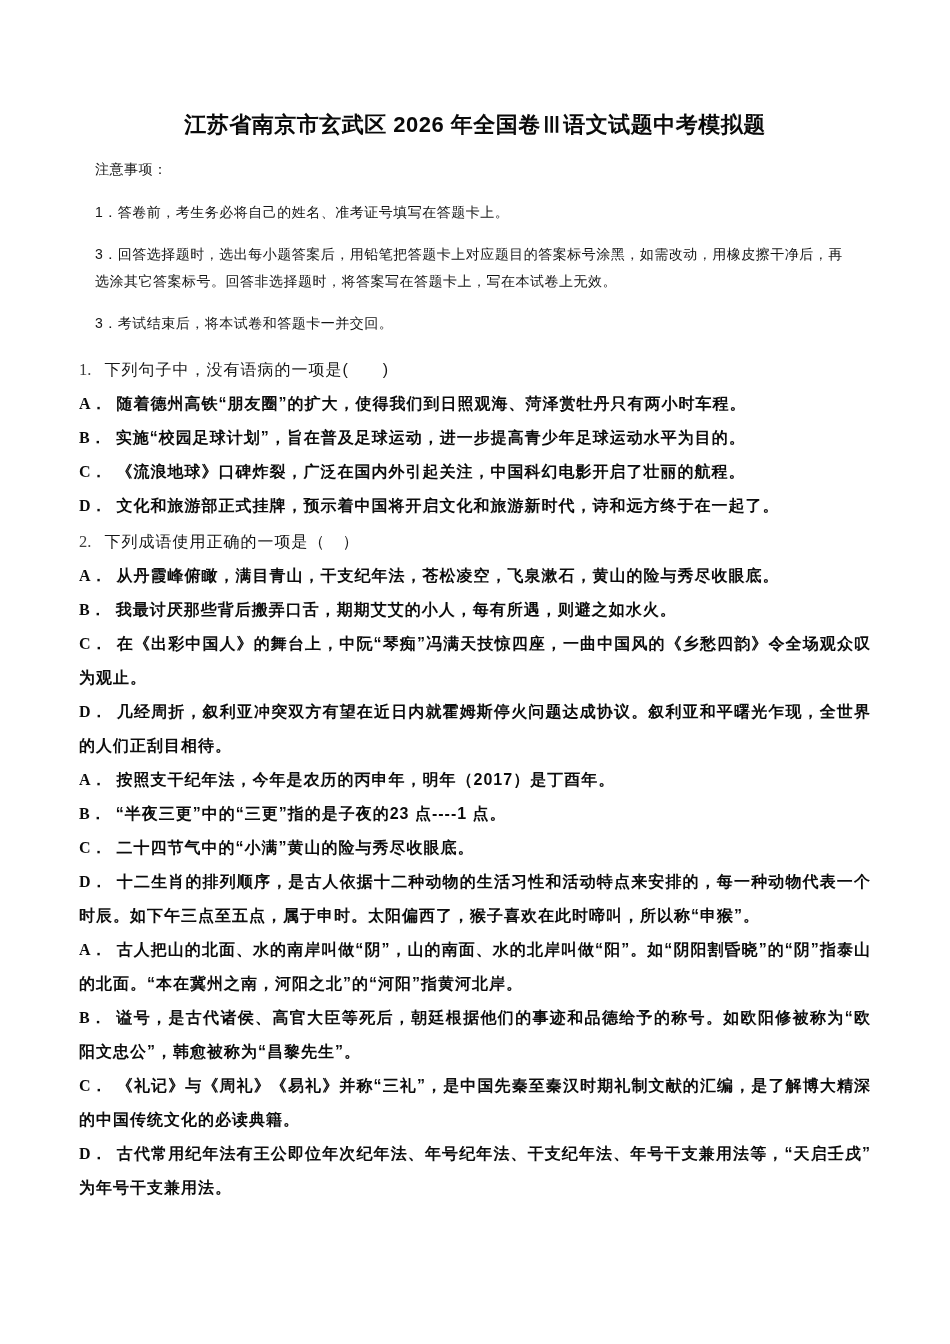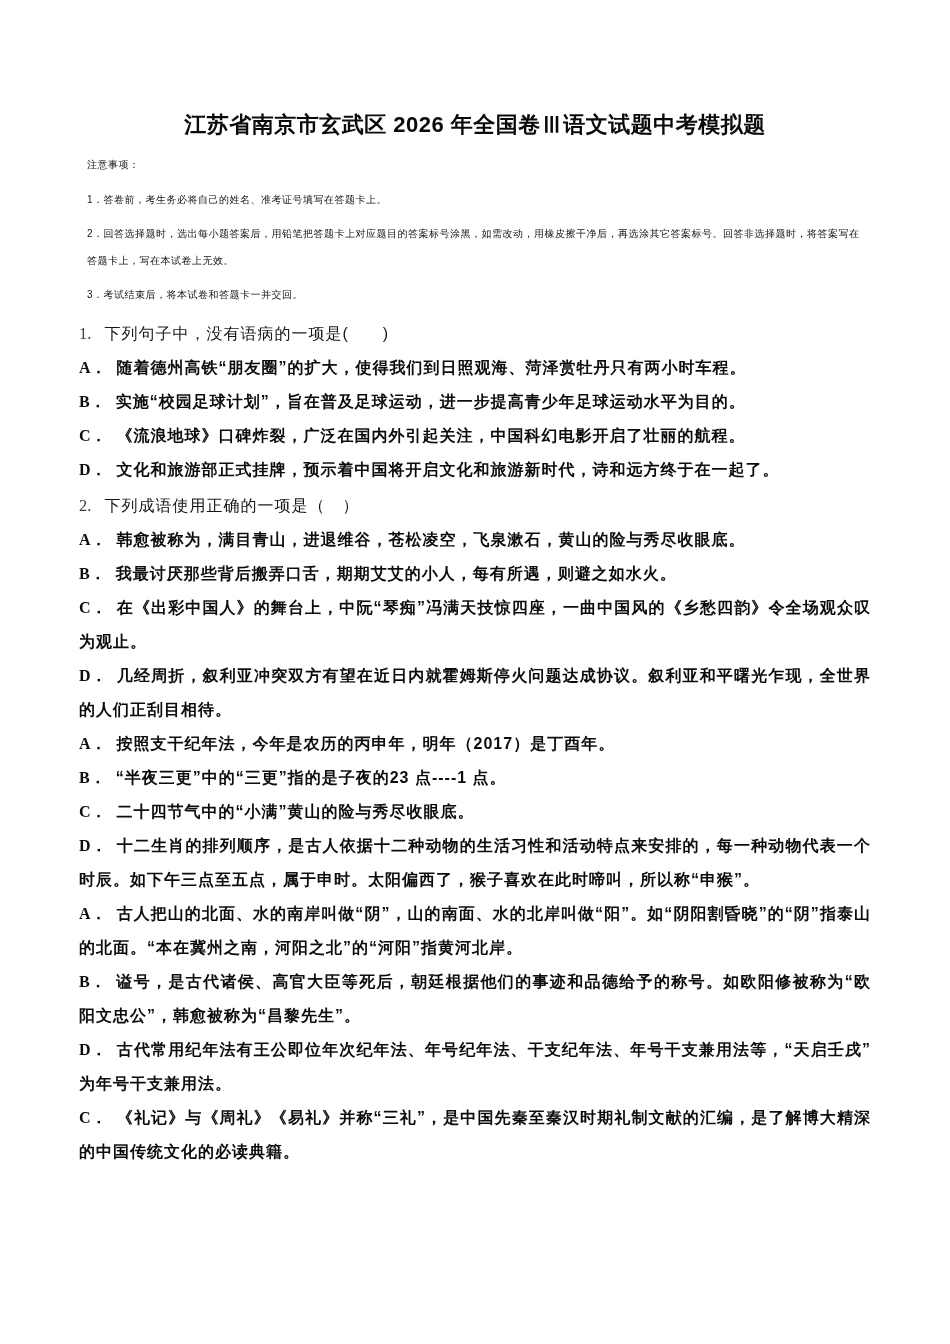--- a/index.html
+++ b/index.html
@@ -18,22 +18,22 @@
   .title {
     margin: 0 0 12px 0;
     text-align: center;
     font-size: 22px;
     font-weight: 700;
     letter-spacing: 0.5px;
     line-height: 30px;
     color: #0a0a0a;
   }
   .notice p {
-    margin: 8px;
-    font-size: 10px;
+    margin: 16px;
+    font-size: 14px;
     line-height: 26.5px;
     letter-spacing: 0.5px;
     font-weight: 400;
     color: #141414;
   }
   .section-heading {
     margin: 20px 0 0 0;
     font-size: 16.5px;
     line-height: 24px;
     letter-spacing: 1px;
@@ -75,48 +75,48 @@
 </head>
 <body>
 
 <div class="page">
 
   <h1 class="title">江苏省南京市玄武区 2026 年全国卷Ⅲ语文试题中考模拟题</h1>
 
   <div class="notice">
     <p>注意事项：</p>
     <p>1．答卷前，考生务必将自己的姓名、准考证号填写在答题卡上。</p>
-    <p>2．回答选择题时，选出每小题答案后，用铅笔把答题卡上对应题目的答案标号涂黑，如需改动，用橡皮擦干净后，再选涂其它答案标号。回答非选择题时，将答案写在答题卡上，写在本试卷上无效。</p>
+    <p>3．回答选择题时，选出每小题答案后，用铅笔把答题卡上对应题目的答案标号涂黑，如需改动，用橡皮擦干净后，再选涂其它答案标号。回答非选择题时，将答案写在答题卡上，写在本试卷上无效。</p>
     <p>3．考试结束后，将本试卷和答题卡一并交回。</p>
   </div>
 
 
   <div>
     <p class="stem"><span class="qnum">1.</span><span>下列句子中，没有语病的一项是(　　)</span></p>
     <p class="option"><span class="opt-label">A．</span><span>随着德州高铁“朋友圈”的扩大，使得我们到日照观海、菏泽赏牡丹只有两小时车程。</span></p>
     <p class="option"><span class="opt-label">B．</span><span>实施“校园足球计划”，旨在普及足球运动，进一步提高青少年足球运动水平为目的。</span></p>
     <p class="option"><span class="opt-label">C．</span><span>《流浪地球》口碑炸裂，广泛在国内外引起关注，中国科幻电影开启了壮丽的航程。</span></p>
     <p class="option"><span class="opt-label">D．</span><span>文化和旅游部正式挂牌，预示着中国将开启文化和旅游新时代，诗和远方终于在一起了。</span></p>
   </div>
 
   <div>
     <p class="stem"><span class="qnum">2.</span><span>下列成语使用正确的一项是（　）</span></p>
-    <p class="option"><span class="opt-label">A．</span><span>韩愈被称为，满目青山，进退维谷，苍松凌空，飞泉漱石，黄山的险与秀尽收眼底。</span></p>
+    <p class="option"><span class="opt-label">A．</span><span>从丹霞峰俯瞰，满目青山，干支纪年法，苍松凌空，飞泉漱石，黄山的险与秀尽收眼底。</span></p>
     <p class="option"><span class="opt-label">B．</span><span>我最讨厌那些背后搬弄口舌，期期艾艾的小人，每有所遇，则避之如水火。</span></p>
     <p class="option"><span class="opt-label">C．</span><span>在《出彩中国人》的舞台上，中阮“琴痴”冯满天技惊四座，一曲中国风的《乡愁四韵》令全场观众叹为观止。</span></p>
     <p class="option"><span class="opt-label">D．</span><span>几经周折，叙利亚冲突双方有望在近日内就霍姆斯停火问题达成协议。叙利亚和平曙光乍现，全世界的人们正刮目相待。</span></p>
   </div>
 
   <div>
     <p class="option"><span class="opt-label">A．</span><span>按照支干纪年法，今年是农历的丙申年，明年（2017）是丁酉年。</span></p>
     <p class="option"><span class="opt-label">B．</span><span>“半夜三更”中的“三更”指的是子夜的23 点----1 点。</span></p>
     <p class="option"><span class="opt-label">C．</span><span>二十四节气中的“小满”黄山的险与秀尽收眼底。</span></p>
     <p class="option"><span class="opt-label">D．</span><span>十二生肖的排列顺序，是古人依据十二种动物的生活习性和活动特点来安排的，每一种动物代表一个时辰。如下午三点至五点，属于申时。太阳偏西了，猴子喜欢在此时啼叫，所以称“申猴”。</span></p>
   </div>
 
   <div>
     <p class="option"><span class="opt-label">A．</span><span>古人把山的北面、水的南岸叫做“阴”，山的南面、水的北岸叫做“阳”。如“阴阳割昏晓”的“阴”指泰山的北面。“本在冀州之南，河阳之北”的“河阳”指黄河北岸。</span></p>
     <p class="option"><span class="opt-label">B．</span><span>谥号，是古代诸侯、高官大臣等死后，朝廷根据他们的事迹和品德给予的称号。如欧阳修被称为“欧阳文忠公”，韩愈被称为“昌黎先生”。</span></p>
+    <p class="option"><span class="opt-label">C．</span><span>《礼记》与《周礼》《易礼》并称“三礼”，是中国先秦至秦汉时期礼制文献的汇编，是了解博大精深的中国传统文化的必读典籍。</span></p>
     <p class="option"><span class="opt-label">D．</span><span>古代常用纪年法有王公即位年次纪年法、年号纪年法、干支纪年法、年号干支兼用法等，“天启壬戌”为年号干支兼用法。</span></p>
-    <p class="option"><span class="opt-label">C．</span><span>《礼记》与《周礼》《易礼》并称“三礼”，是中国先秦至秦汉时期礼制文献的汇编，是了解博大精深的中国传统文化的必读典籍。</span></p>
   </div>
 
 </div>
 
 </body></html>

